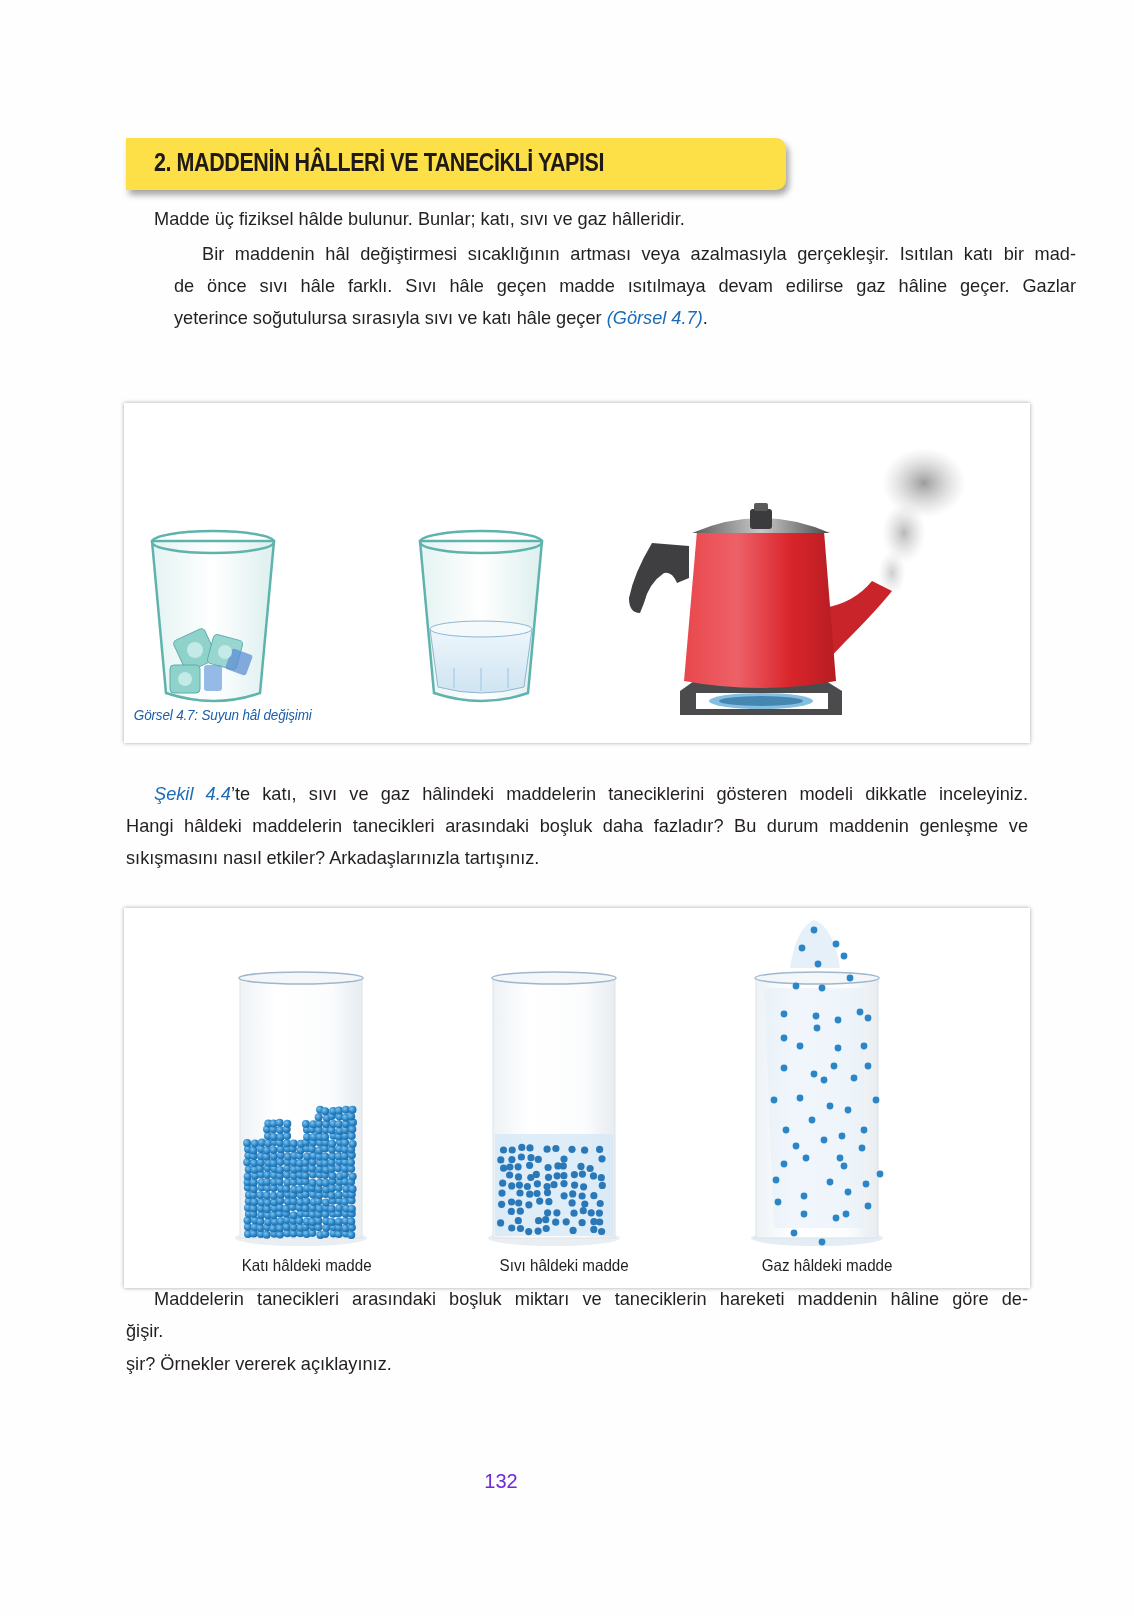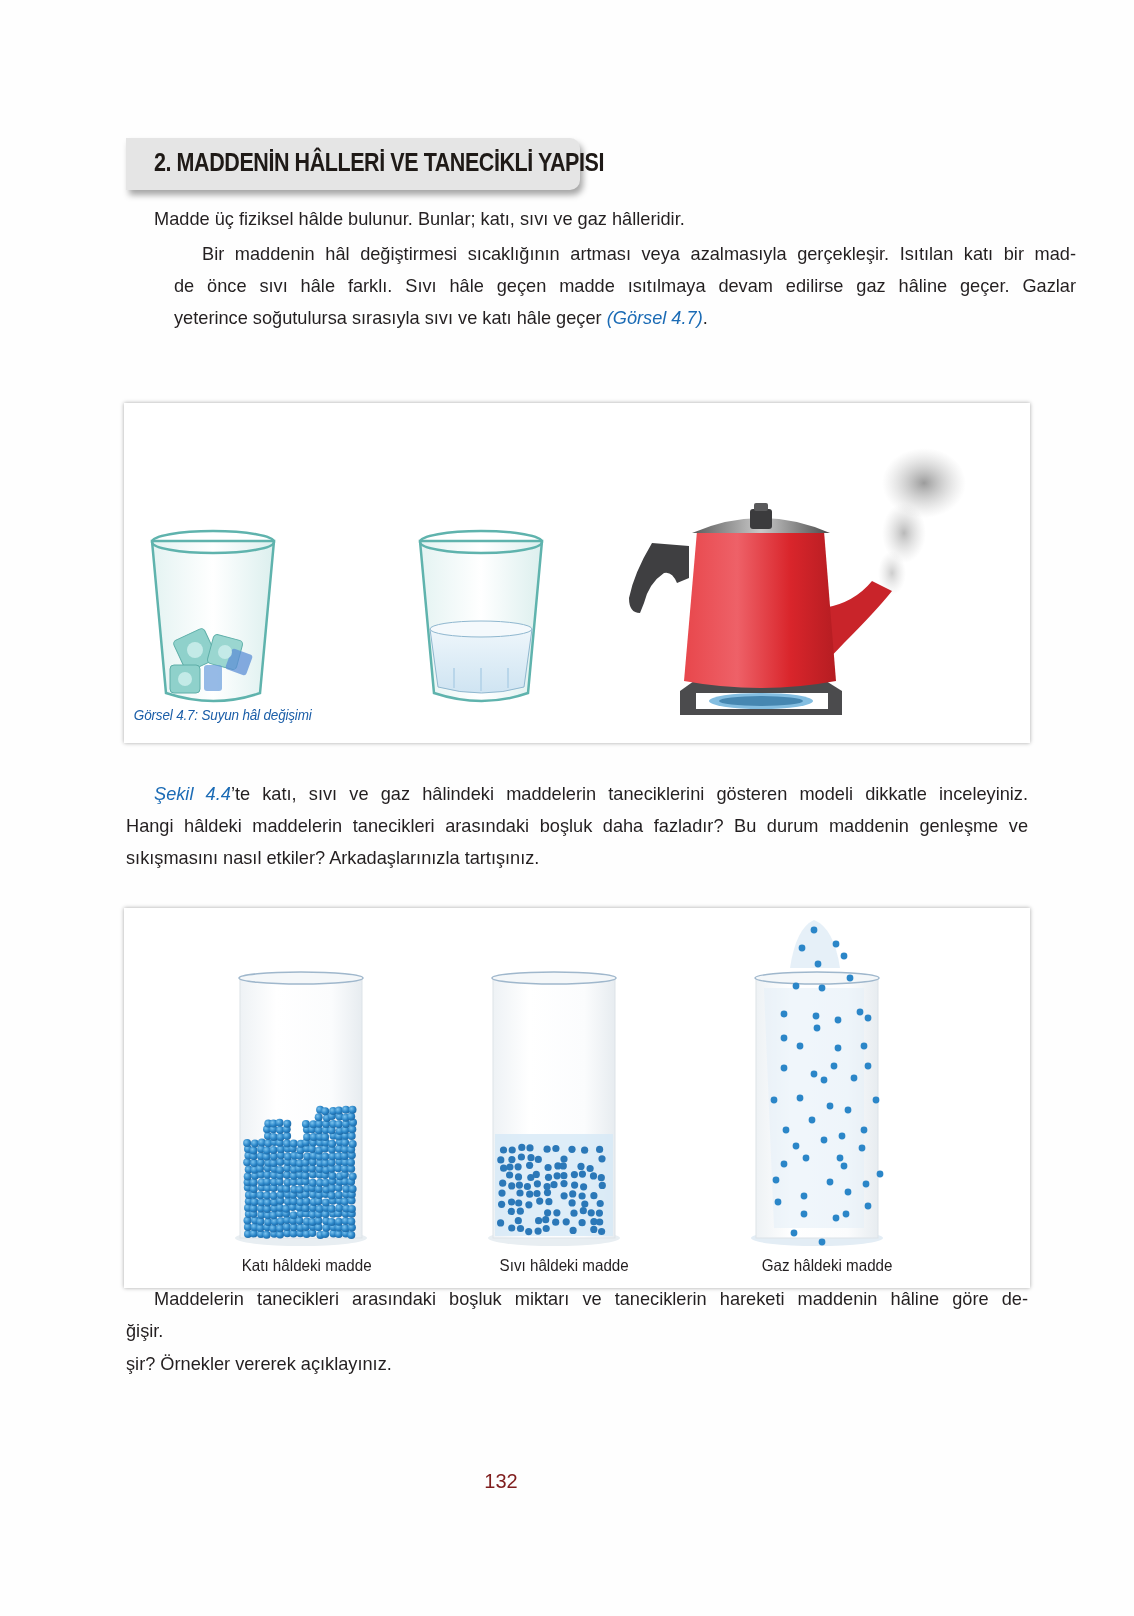--- a/index.html
+++ b/index.html
@@ -10,22 +10,22 @@
       color: #231f20;
       overflow: hidden;
     }
     .page {
       position: absolute; left: 0; top: 0; width: 1134px; height: 1616px;
       background: #fefefe;
     }
     .section-banner {
       position: absolute;
       left: 126px; top: 138px;
-      width: 454px; height: 52px;
-      background: #e5e5e5;
+      width: 660px; height: 52px;
+      background: #fde047;
       border-radius: 0 10px 10px 0;
       box-shadow: 3px 5px 6px rgba(0,0,0,0.35);
       text-decoration: underline;
     }
     .section-title {
       position: absolute;
       left: 28px; top: 10px;
       font-family: "Liberation Sans", sans-serif;
       font-weight: bold;
       font-size: 25px;
@@ -74,21 +74,21 @@
       white-space: nowrap;
       transform: scaleX(0.92);
       transform-origin: center;
     }
     .page-number {
       position: absolute;
       left: 0; width: 1002px;
       top: 1470px;
       text-align: center;
       font-size: 20px;
-      color: #7f1d1d;
+      color: #6d28d9;
     }
     svg { display: block; }
   </style>
 </head>
 <body>
 
 <div class="page">
 
   <div class="section-banner">
     <div class="section-title">2. MADDENİN HÂLLERİ VE TANECİKLİ YAPISI</div>

